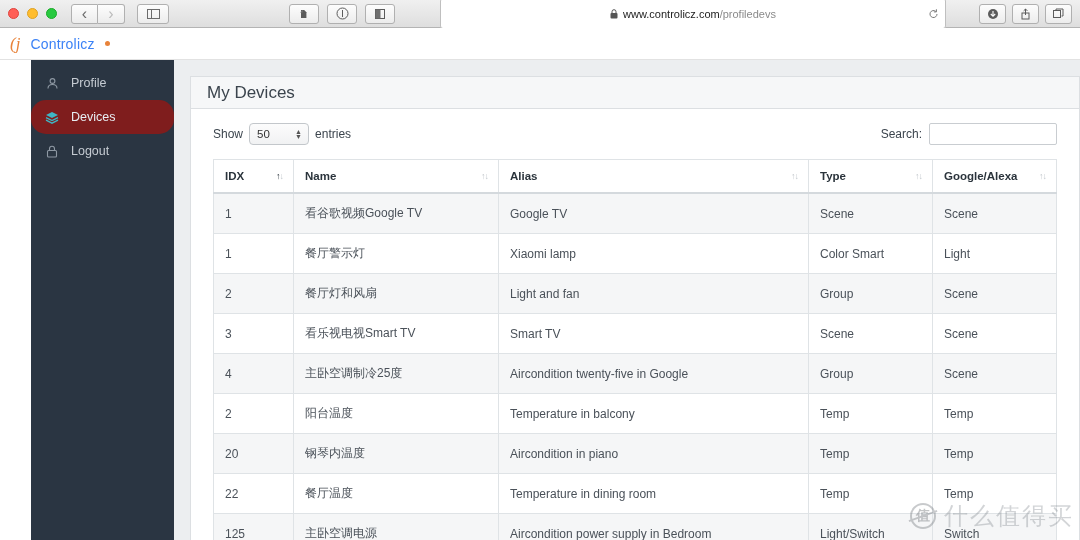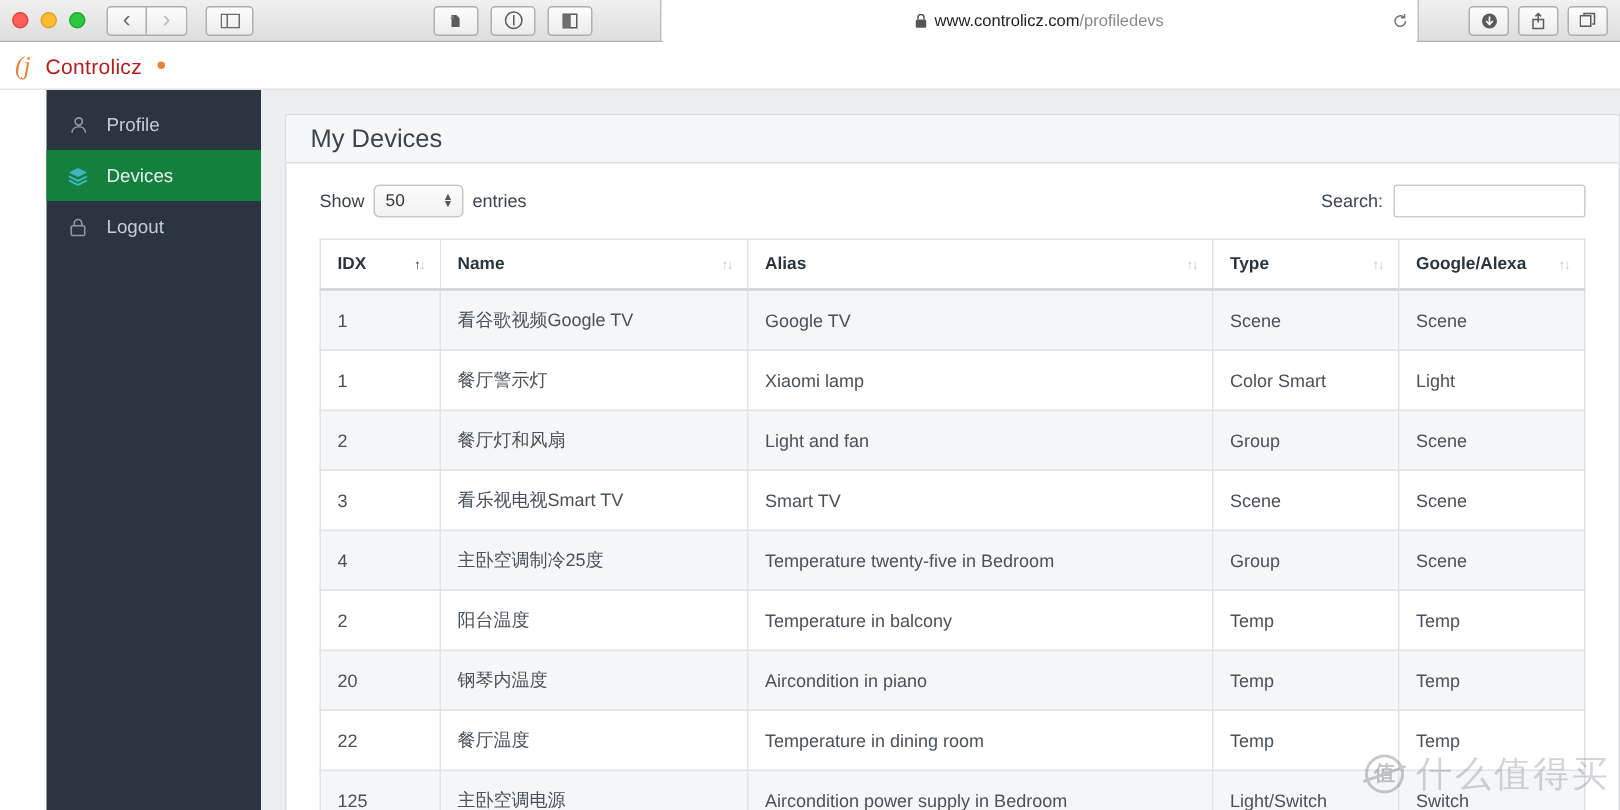--- a/index.html
+++ b/index.html
@@ -68,42 +68,42 @@
     border-bottom: 1px solid #e2e2e2;
     display: flex; align-items: center;
     padding-left: 10px;
   }
   .brand-mark {
     color: #e8833a; font-size: 17px;
     font-family: "Liberation Serif", serif;
     font-style: italic;
     margin-right: 10px; line-height: 1;
   }
-  .brand-name { color: #b91c1c; font-size: 14px; letter-spacing: .2px; }
+  .brand-name { color: #3b82f6; font-size: 14px; letter-spacing: .2px; }
   .brand-dot {
     width: 5px; height: 5px; border-radius: 50%;
     background: #e8833a; margin-left: 10px;
   }
 
   
   .shell { display: flex; height: 480px; padding-left: 31px; }
 
   .sidebar {
     width: 143px; flex: 0 0 143px;
     background: #2a3542;
     padding-top: 6px;
   }
   .side-item {
     height: 34px;
     display: flex; align-items: center;
     padding-left: 12px;
     color: #c6ccd3;
     font-size: 12.5px;
   }
-  .side-item.active { background: #15803d; color: #e8edf2; }
+  .side-item.active { background: #7f1d1d; color: #e8edf2; border-radius: 15px; }
   .side-ico {
     width: 18px; display: flex; align-items: center; justify-content: center;
     margin-right: 10px; color: #8e98a3;
   }
   .side-item.active .side-ico { color: #3fb5c4; }
 
   .content {
     flex: 1;
     background: #eceef0;
     padding: 16px 0 0 16px;
@@ -425,21 +425,21 @@
                 <tr>
                   <td>3</td>
                   <td>看乐视电视Smart TV</td>
                   <td>Smart TV</td>
                   <td>Scene</td>
                   <td>Scene</td>
                 </tr>
                 <tr>
                   <td>4</td>
                   <td>主卧空调制冷25度</td>
-                  <td>Temperature twenty-five in Bedroom</td>
+                  <td>Aircondition twenty-five in Google</td>
                   <td>Group</td>
                   <td>Scene</td>
                 </tr>
                 <tr>
                   <td>2</td>
                   <td>阳台温度</td>
                   <td>Temperature in balcony</td>
                   <td>Temp</td>
                   <td>Temp</td>
                 </tr>

